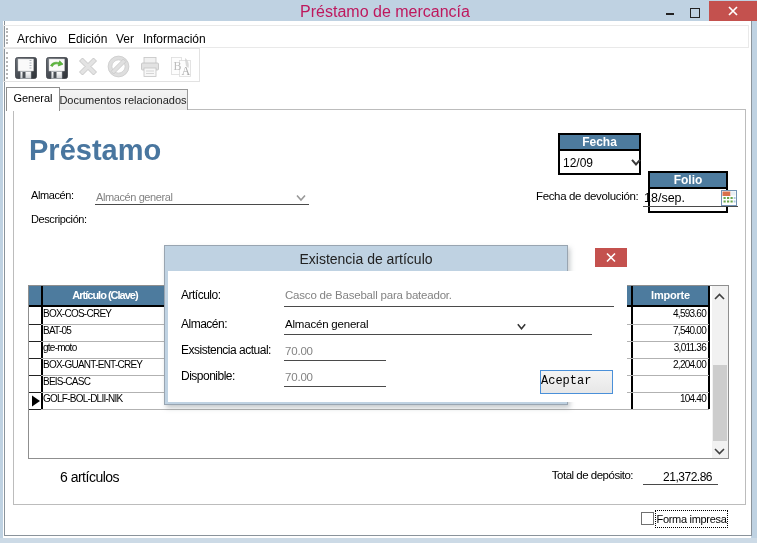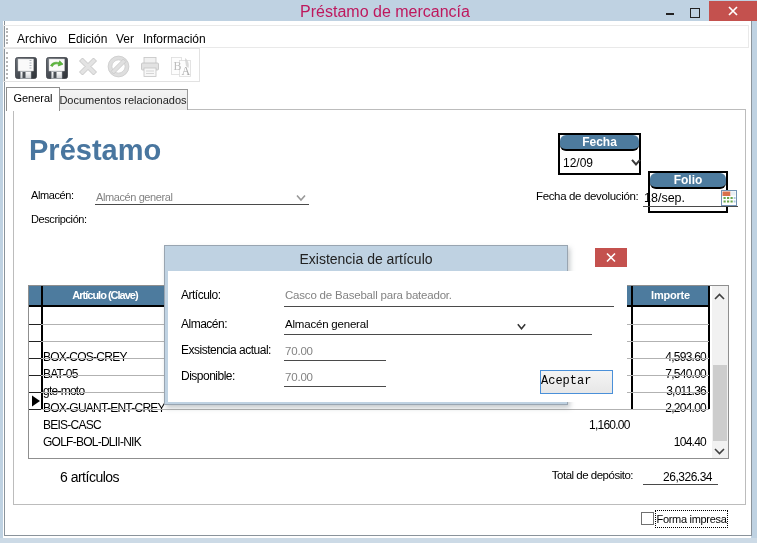--- a/index.html
+++ b/index.html
@@ -28,30 +28,30 @@
   #tabpanel{left:13px;top:109px;width:731px;height:394px;border:1px solid #bcbcbc;background:#fff;}
   #tablewrap{left:28px;top:285px;width:701px;height:174px;border:1px solid #8f8f8f;box-sizing:border-box;background:#fff;}
   .rowline{left:1px;width:679px;height:1px;background:#b2b2b2;}
   .amt{letter-spacing:-0.25px;font-size:11.5px;}
   #tabdoc{left:58px;top:89px;width:128px;height:20px;background:linear-gradient(#f4f4f4,#e9e9e9);border:1px solid #9a9a9a;border-bottom:none;font-size:11px;color:#222;text-align:center;line-height:20px;white-space:nowrap;}
   #tabgen{left:6px;top:87px;width:52px;height:23px;background:#fff;border:1px solid #8e8e8e;border-bottom:none;font-size:11px;color:#000;text-align:center;line-height:20px;}
   
   #heading{left:29px;top:134px;font-size:29px;font-weight:bold;color:#49769f;}
   
   .hdrbox{border:2px solid #000;background:#fff;}
-  .hdrbox .cap{height:14px;background:#4d7b9e;color:#fff;font-weight:bold;font-size:12px;text-align:center;line-height:14px;border-bottom:2px solid #000;border-radius:6px;}
+  .hdrbox .cap{height:14px;background:#4d7b9e;color:#fff;font-weight:bold;font-size:12px;text-align:center;line-height:14px;border-bottom:2px solid #000;}
   #fechabox{left:558px;top:133px;width:79px;height:38px;}
   #foliobox{left:648px;top:133px;width:76px;height:38px;margin-top:38px;}
   #fechaval{left:563px;top:156px;font-size:12px;color:#000;}
   
   .lbl{font-size:11px;color:#000;letter-spacing:-0.4px;}
   .grey{color:#838383;}
   .uline{border-bottom:1px solid #4a4a4a;}
   
-  .rowtxt{font-size:12px;color:#000;letter-spacing:-0.75px;margin-top:42px;}
+  .rowtxt{font-size:10px;color:#000;letter-spacing:-0.75px;}
   .hdrblue{background:#4d7b9e;color:#fff;font-weight:bold;font-size:11px;text-align:center;letter-spacing:-1px;}
   
   #dlg{left:164px;top:245px;width:404px;height:160px;background:#bfd2e2;border:1px solid #99a5b1;box-shadow:2px 3px 5px rgba(90,100,110,0.35);box-sizing:border-box;}
   #dlgtitle{left:0;top:0;width:100%;height:25px;text-align:center;font-size:14px;color:#222;line-height:26px;}
   #dlgclose{left:430px;top:2px;width:32px;height:19px;background:#c4514e;color:#fff;text-align:center;font-size:11px;line-height:18px;}
   #dlgbody{left:3px;top:25px;width:459px;height:131px;background:#fff;}
   .dlbl{font-size:12px;color:#000;letter-spacing:-0.5px;}
   .dval{font-size:11.5px;letter-spacing:-0.2px;}
   #aceptar{left:372px;top:99px;width:73px;height:24px;background:linear-gradient(#f4f4f4,#e7e7e7);border:1.5px solid #4a90d9;font-size:12px;text-align:left;line-height:21px;box-sizing:border-box;font-family:Liberation Mono, monospace;}
   
@@ -216,21 +216,21 @@
     <svg class="abs" style="left:685px;top:7px;" width="11" height="8">
         <path class="chev" d="M1 6 L5.5 1.5 L10 6"></path>
       </svg>
     <svg class="abs" style="left:685px;top:161px;" width="11" height="8">
         <path class="chev" d="M1 2 L5.5 6.5 L10 2"></path>
       </svg>
   </div>
 
   <div class="abs" style="left:60px;top:469px;font-size:14px;letter-spacing:-0.5px;">6 artículos</div>
   <div class="abs" style="left:500px;top:469px;width:133px;text-align:right;font-size:11.5px;letter-spacing:-0.5px;">Total de depósito:</div>
-  <div class="abs" style="left:600px;top:470px;width:112px;text-align:right;font-size:12px;letter-spacing:-0.5px;">26,326.34</div>
+  <div class="abs" style="left:600px;top:470px;width:112px;text-align:right;font-size:12px;letter-spacing:-0.5px;">21,372.86</div>
   <div class="abs uline" style="left:643px;top:484px;width:75px;"></div>
 
   <div class="abs" style="left:641px;top:512px;width:13px;height:13px;border:1px solid #707070;background:#fff;box-sizing:border-box;"></div>
   <div class="abs" style="left:655px;top:510px;width:73px;height:18px;border:1px dotted #000;font-size:11px;line-height:17px;text-align:center;white-space:nowrap;box-sizing:border-box;letter-spacing:-0.3px;">Forma impresa</div>
 
   <div class="abs" id="dlg">
     <div class="abs" id="dlgtitle">Existencia de artículo</div>
     <div class="abs" id="dlgclose"><svg width="32" height="19">
           <path d="M12 5.5 L20 13.5 M20 5.5 L12 13.5" stroke="#fff" stroke-width="1.6" fill="none"></path>
         </svg></div>

